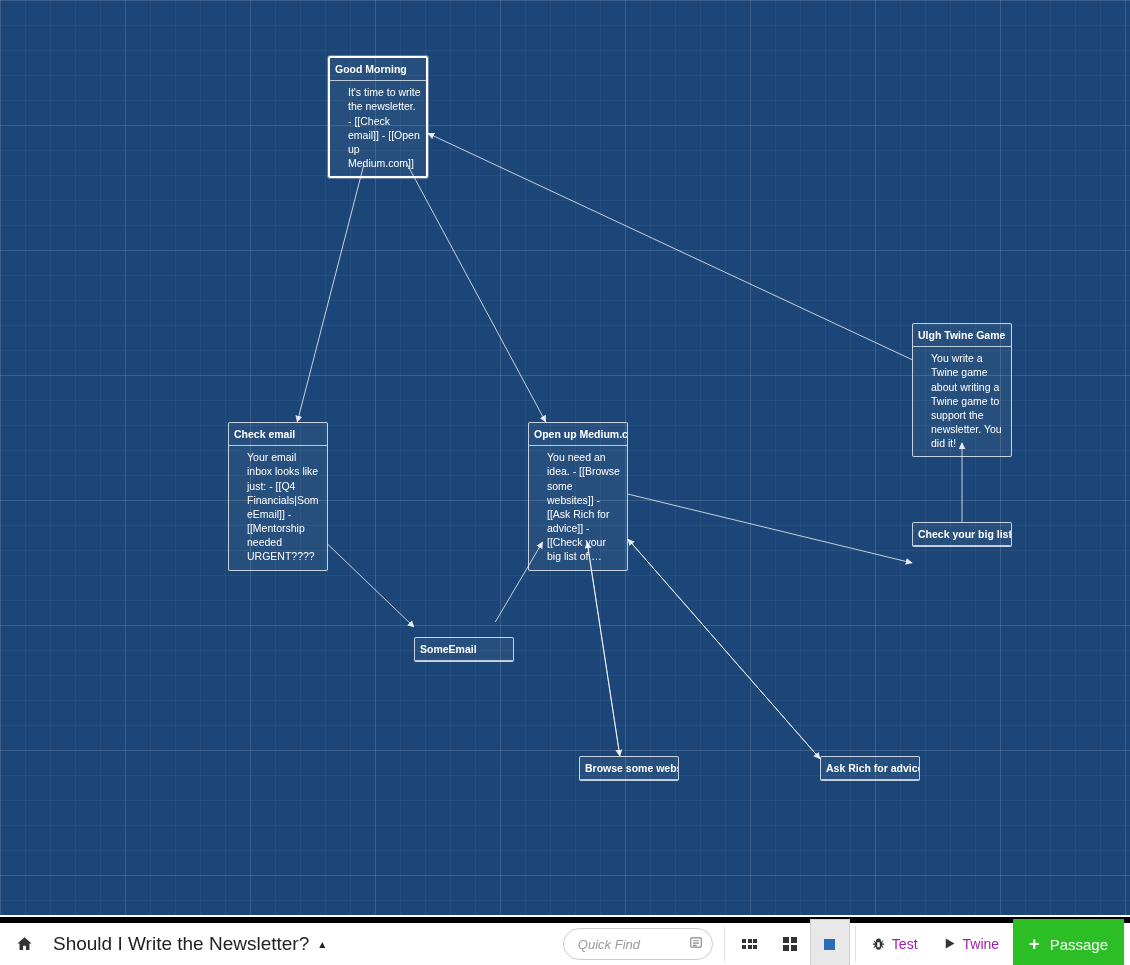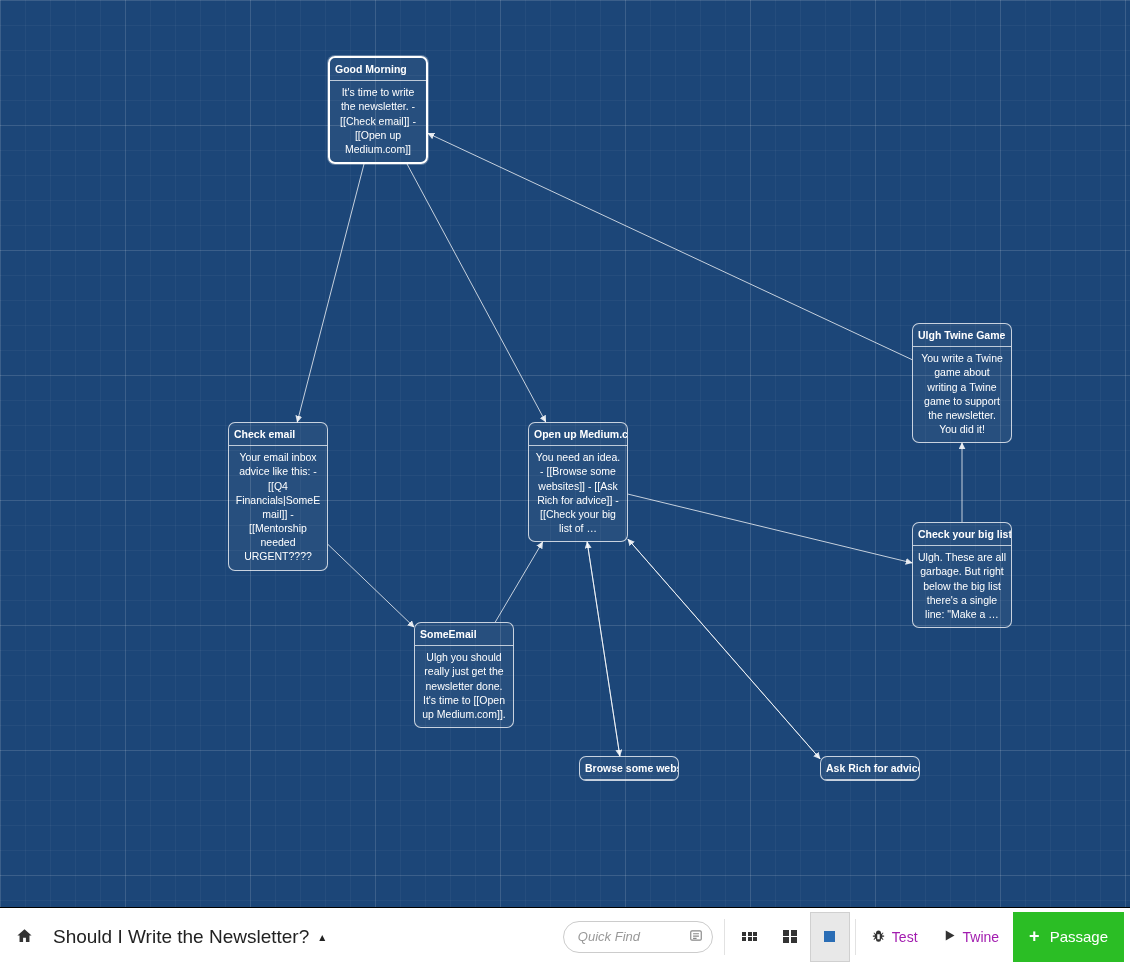--- a/index.html
+++ b/index.html
@@ -26,48 +26,47 @@
   }
 
   .node {
     position: absolute;
     width: 100px;
     border: 1px solid rgba(255,255,255,0.75);
     background: rgba(255,255,255,0.05);
     color: #fff;
     font-size: 10.5px;
     line-height: 1.35;
-    border-radius: 7px;
+    border-radius: 2px;
     overflow: hidden;
     cursor: pointer;
   }
   .node.start {
     border: 2px solid #fff;
     box-shadow: 0 0 0 1px rgba(255,255,255,0.3);
   }
   .node-title {
     padding: 4px 5px;
     font-weight: 700;
     border-bottom: 1px solid rgba(255,255,255,0.7);
     white-space: nowrap;
     overflow: hidden;
   }
   .node-body {
-    padding: 4px 5px 6px 5px;
+    padding: 4px 5px 6px 18px;
     word-wrap: break-word;
-    text-align: center;
   }
 
   
   #toolbar {
     position: absolute;
     left: 0; right: 0; bottom: 0;
-    height: 58px;
+    height: 48px;
     background: #fff;
-    border-top: 1px solid #000000;
+    border-top: 6px solid #000000;
     display: flex;
     align-items: center;
     padding: 0 6px;
     gap: 4px;
   }
   .tb-btn {
     height: 50px;
     padding: 0 10px;
     border: none;
     background: transparent;
@@ -166,37 +165,35 @@
         <line x1="619.8383233532934" y1="756" x2="587.1616766467066" y2="542" marker-end="url(#arrow)"></line>
       </g>
   </svg>
   <div id="node-layer">
       <div class="node start" style="left: 328px; top: 56px;">
         <div class="node-title">Good Morning</div>
         <div class="node-body">It's time to write the newsletter. - [[Check email]] - [[Open up Medium.com]]</div>
       </div>
       <div class="node" style="left: 228px; top: 422px;">
         <div class="node-title">Check email</div>
-        <div class="node-body">Your email inbox advice like this: - [[Q4 Financials|SomeEmail]] - [[Mentorship needed URGENT????</div>
+        <div class="node-body">Your email inbox looks like just: - [[Q4 Financials|SomeEmail]] - [[Mentorship needed URGENT????</div>
       </div>
       <div class="node" style="left: 528px; top: 422px;">
         <div class="node-title">Open up Medium.com</div>
         <div class="node-body">You need an idea. - [[Browse some websites]] - [[Ask Rich for advice]] - [[Check your big list of …</div>
       </div>
       <div class="node" style="left: 912px; top: 323px;">
         <div class="node-title">Ulgh Twine Game</div>
         <div class="node-body">You write a Twine game about writing a Twine game to support the newsletter. You did it!</div>
       </div>
-      <div class="node" style="left: 414px; top: 622px;">
+      <div class="node" style="left: 414px; top: 637px;">
         <div class="node-title">SomeEmail</div>
-        <div class="node-body">Ulgh you should really just get the newsletter done. It's time to [[Open up Medium.com]].</div>
       </div>
       <div class="node" style="left: 912px; top: 522px;">
         <div class="node-title">Check your big list of</div>
-        <div class="node-body">Ulgh. These are all garbage. But right below the big list there's a single line: "Make a …</div>
       </div>
       <div class="node" style="left: 579px; top: 756px;">
         <div class="node-title">Browse some websites</div>
       </div>
       <div class="node" style="left: 820px; top: 756px;">
         <div class="node-title">Ask Rich for advice</div>
       </div>
     </div>
 </div>
 

